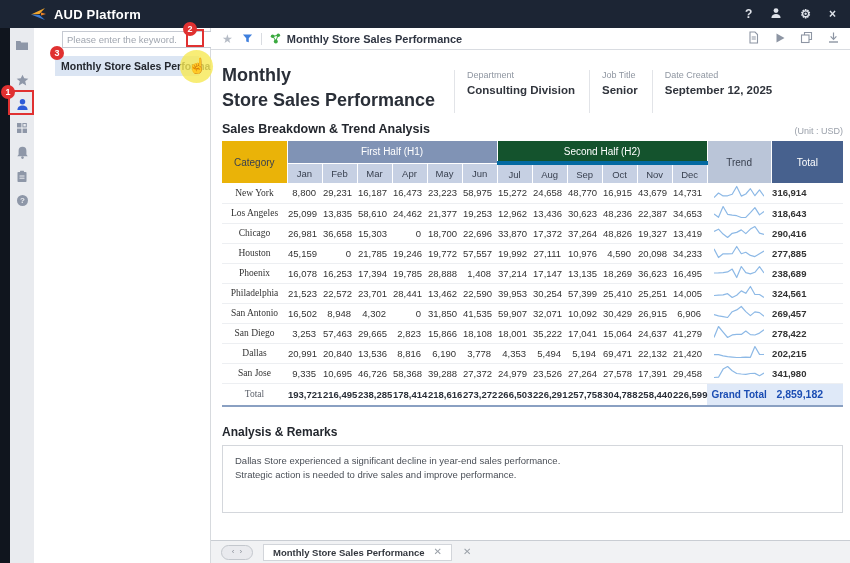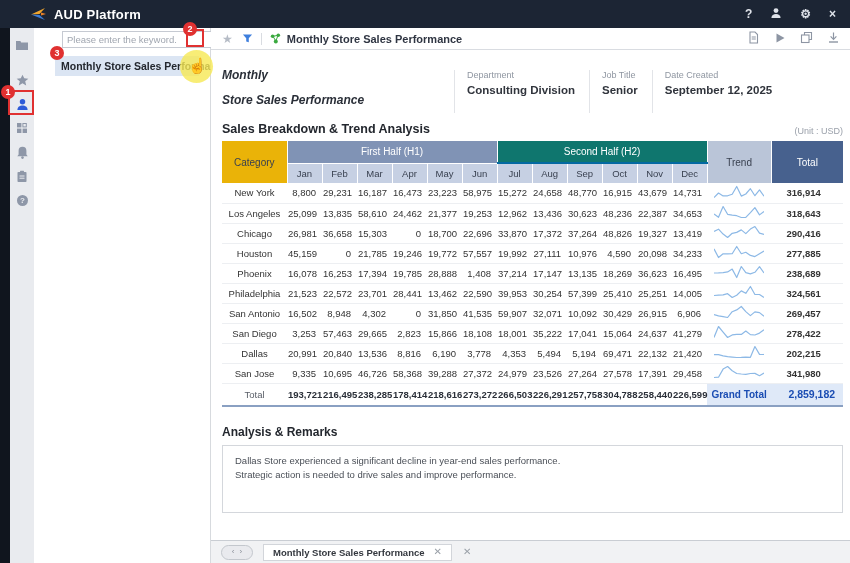--- a/index.html
+++ b/index.html
@@ -45,49 +45,49 @@
   .tb-star { font-size:12px; color:#b6bcc6; line-height:1; }
   .tb-sep { width:1px; height:12px; background:#d9dce1; margin:0 8px; }
   .tb-report-title { font-size:11px; font-weight:bold; color:#2f3542; margin-left:6px; white-space:nowrap; }
   .tb-funnel { margin-left:9px; display:flex; align-items:center; }
   .toolbar-right { margin-left:auto; display:flex; gap:14px; align-items:center; }
 
   .content { position:absolute; left:0; top:23px; right:0; bottom:23px; background:#fff;
     padding:12px 7px 0 11px; }
 
   .report-header { display:flex; }
-  .report-title { font-size:12px; font-weight:bold; color:#2a2f38; line-height:25px; width:232px;font-style:italic; }
+  .report-title { font-size:18px; font-weight:bold; color:#2a2f38; line-height:25px; width:232px; }
   .meta-row { display:flex; margin-top:7px; }
   .meta-item { border-left:1px solid #e2e4e8; padding-left:12px; margin-right:14px; }
   .meta-label { font-size:9px; color:#8f96a1; margin-bottom:4px; white-space:nowrap; }
   .meta-value { font-size:11.5px; font-weight:bold; color:#30343c; white-space:nowrap; }
 
   .section-row { display:flex; justify-content:space-between; align-items:flex-end;
     margin-top:9px; margin-bottom:5px; width:621px; }
   .section-title { font-size:12.5px; font-weight:bold; color:#23272e; }
   .unit-note { font-size:9px; color:#9aa0aa; }
 
   
   table.sales { border-collapse:collapse; table-layout:fixed; width:621px; font-size:9.5px; }
   table.sales th { font-weight:normal;margin-top:24px; }
   .th-cat   { background:#eab308; color:#394150; border-right:1px solid #fff; font-size:10px; }
   .th-h1    { background:#8093b5; color:#fff; border-right:1px solid #fff; border-bottom:1px solid #fff; height:22px; font-size:10px; }
-  .th-h2    { background:#0f766e; color:#fff; border-right:1px solid #fff; border-bottom:2px solid #0369a1; font-size:10px; }
+  .th-h2    { background:#14532d; color:#fff; border-right:1px solid #fff; border-bottom:4px solid #0369a1; font-size:10px; }
   .th-trend { background:#bac5d8; color:#394150; border-right:1px solid #fff; font-size:10px; }
   .th-total { background:#47618e; color:#fff; font-size:10px; }
   .month-cell { background:#c6d0e3; color:#394150; border-right:1px solid #fff; height:20px; font-size:9.5px; }
   table.sales td { height:20px; border-bottom:1px solid #edeff2; color:#333; }
-  .td-cat   { text-align:center; color:#3c434e; }
+  .td-cat   { text-align:center; color:#3c434e;font-family:Liberation Serif, serif; }
   .td-val   { text-align:right; padding-right:6px; }
   .td-trend { text-align:center; padding:0; }
-  .td-total { text-align:center; padding-right:8px; font-weight:bold; color:#23272e; }
+  .td-total { text-align:left; padding-right:8px; font-weight:bold; color:#23272e; }
   tr.total-row td { border-top:1px solid #c8cdd5; border-bottom:2px solid #8aa0c2; height:23px; font-weight:bold; color:#2a2f38; }
   tr.total-row .td-cat { font-weight:normal; color:#5a5f68; }
   .grand-label { background:#dfe9f8 !important; color:#1b4db3 !important; text-align:center; font-size:10px; }
-  .grand-value { background:#dfe9f8 !important; color:#1b4db3 !important; text-align:right; padding-right:8px; font-size:10.5px; }
+  .grand-value { background:#dfe9f8 !important; color:#1b4db3 !important; text-align:right; padding-right:20px; font-size:10.5px; }
 
   
   .remarks-title { margin-top:18px; font-size:12px; font-weight:bold; color:#23272e; }
   .remarks-box { margin-top:6px; width:621px; height:68px; border:1px solid #d4d7dc; padding:8px 12px; }
   .remark-line { font-size:9.5px; color:#4a4f57; line-height:14px; }
 
   
   .tabbar { position:absolute; left:0; right:0; bottom:0; height:23px; background:#f1f2f4;
     border-top:1px solid #c9cdd3; display:flex; align-items:center; padding-left:10px; }
   .nav-pill { width:32px; height:15px; border:1px solid #c3c7cd; border-radius:8px; background:#e9eaee;

